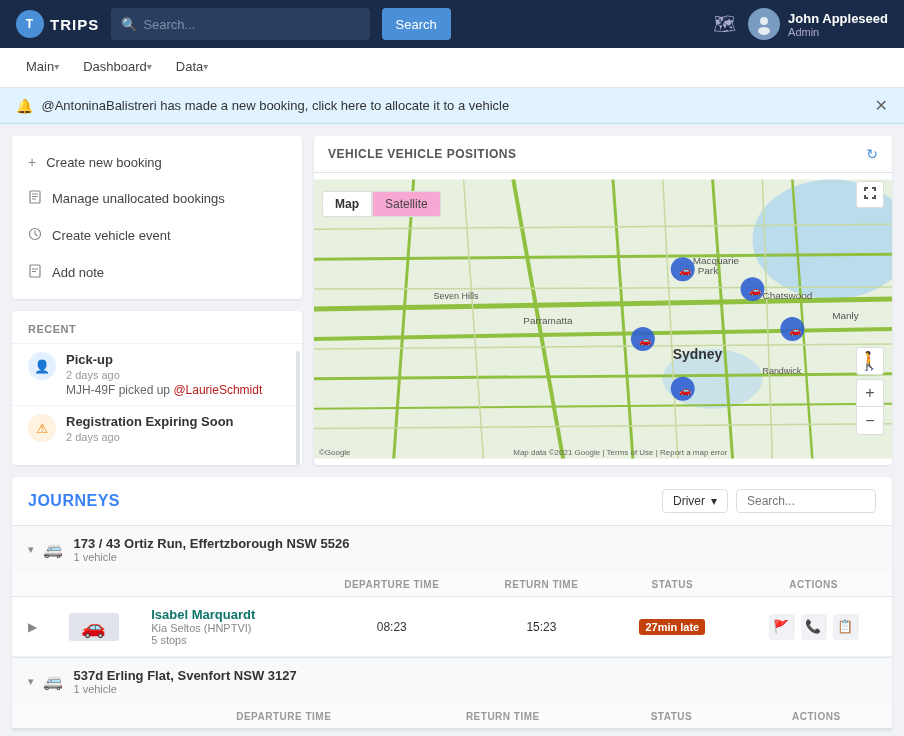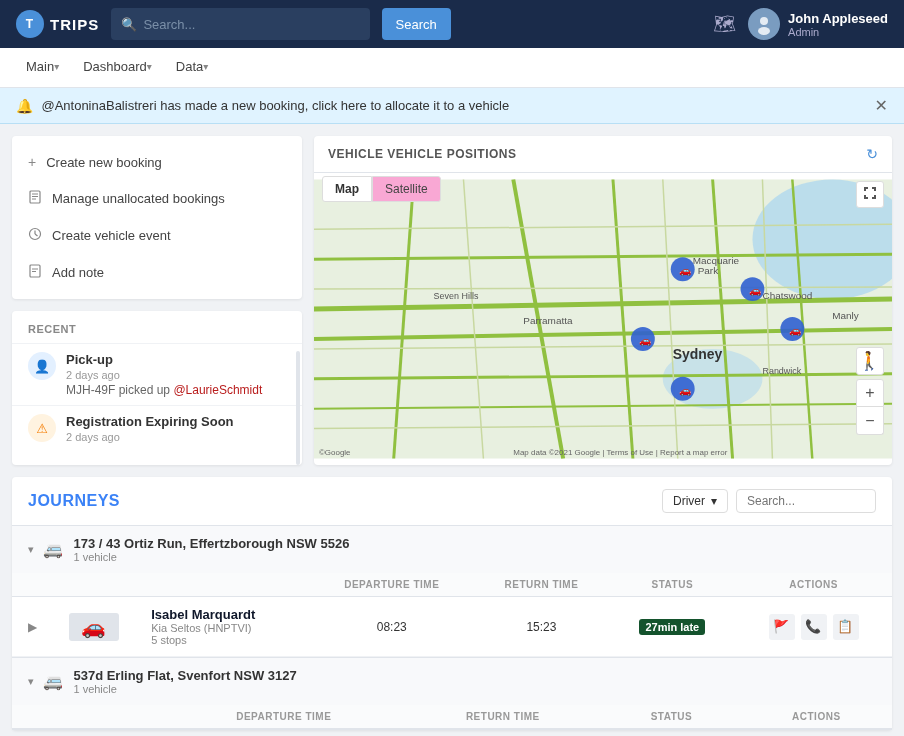--- a/index.html
+++ b/index.html
@@ -234,21 +234,21 @@
       flex: 1;
       overflow: hidden;
       min-height: 280px;
     }
 
     
     .map-svg { width: 100%; height: 100%; display: block; }
 
     .map-controls-top {
       position: absolute;
-      top: 3px;
+      top: 18px;
       left: 8px;
       display: flex;
       gap: 0;
     }
     .map-tab {
       background: #f9a8d4;
       border: 1px solid #ddd;
       padding: 5px 12px;
       font-size: 12px;
       cursor: pointer;
@@ -373,34 +373,34 @@
     }
     .journey-row td { font-size: 12px; }
     .journey-chevron { color: #888; font-size: 11px; text-align: center; }
     .journey-car-img {
       width: 50px; height: 28px;
       background: #e0e4ea;
       border-radius: 3px;
       display: flex; align-items: center; justify-content: center;
       font-size: 20px;
     }
-    .journey-driver-name { color: #0f172a; font-weight: 600; font-size: 13px; }
+    .journey-driver-name { color: #0f766e; font-weight: 600; font-size: 13px; }
     .journey-vehicle { color: #888; font-size: 11px; }
     .journey-stops { color: #888; font-size: 11px; }
     .journey-time { text-align: center; font-size: 13px; color: #333; }
 
     .status-badge {
       display: inline-block;
       padding: 2px 6px;
       border-radius: 3px;
       font-size: 11px;
       font-weight: 600;
       color: #fff;
     }
-    .badge-late { background: #14532d; }
+    .badge-late { background: #c2410c; }
 
     .journey-actions { display: flex; gap: 6px; align-items: center; justify-content: center; }
     .action-btn {
       background: #f0f2f5;
       border: none;
       border-radius: 3px;
       width: 26px; height: 26px;
       display: flex; align-items: center; justify-content: center;
       cursor: pointer;
       font-size: 13px;

